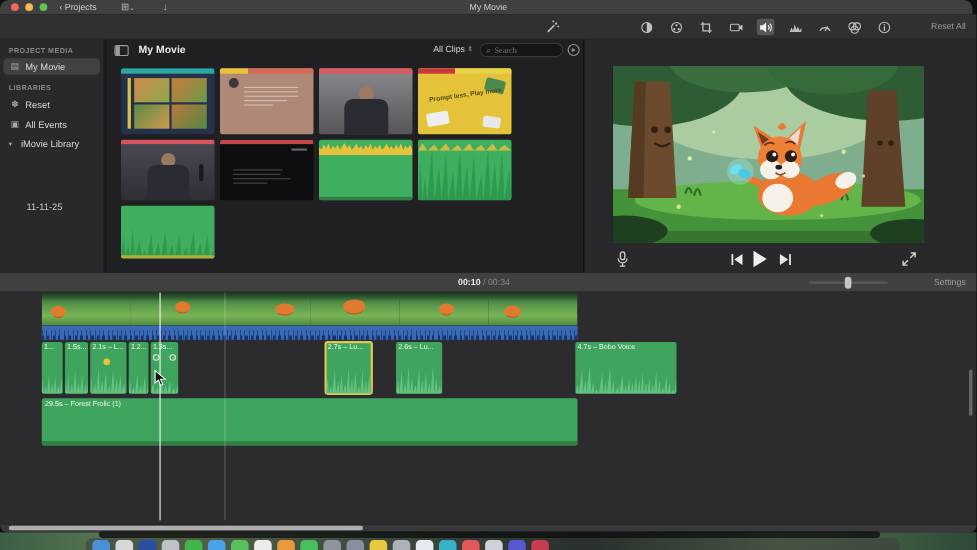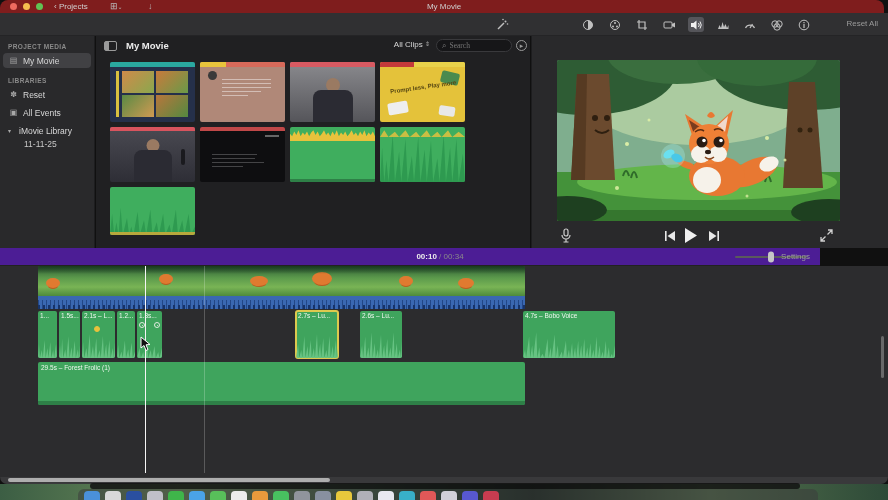--- a/index.html
+++ b/index.html
@@ -1,21 +1,21 @@
 <!DOCTYPE html>
 <html><head>
 <meta charset="utf-8">
 <style>
   * { margin:0; padding:0; box-sizing:border-box; }
   html,body { background:#000; }
   body { font-family:"Liberation Sans", sans-serif; }
   #app { position:relative; width:888px; height:500px; overflow:hidden; background:#101010; }
 
   
-  .titlebar { position:absolute; left:0; top:0; width:884px; height:13px; background:#7f1d1d; border-radius:8px 8px 0 0; }
+  .titlebar { position:absolute; left:0; top:0; width:884px; height:13px; background:#404040; border-radius:8px 8px 0 0; }
   .tl { position:absolute; top:3px; width:7px; height:7px; border-radius:50%; }
   .tl.red{ left:10px; background:#ee6a5f; } .tl.yel{ left:23px; background:#f5bd4f; } .tl.grn{ left:36px; background:#61c354; }
   .backbtn { position:absolute; left:54px; top:2px; font-size:8px; color:#d0d0d0; }
   .tb-icon { position:absolute; top:1px; color:#b8b8b8; font-size:9px; line-height:11px; }
   .win-title { position:absolute; left:404px; top:2px; width:80px; text-align:center; font-size:8px; color:#cfcfcf; }
 
   
   .band { position:absolute; left:0; top:13px; width:888px; height:23px; background:#303032; border-bottom:1px solid #242426; }
   .tabs { position:absolute; left:138px; top:4px; display:flex; gap:6px; }
   .tab { font-size:9px; color:#b8b8b8; padding:2px 7px; border-radius:4px; white-space:nowrap; }
@@ -27,21 +27,21 @@
   .adj.sel { background:#55555a; }
   .resetall { position:absolute; right:10px; top:3px; font-size:8px; color:#9a9a9a; }
 
   
   .content { position:absolute; left:0; top:36px; width:888px; height:212px; }
   .sidebar { position:absolute; left:0; top:0; width:95px; height:212px; background:#29292b; border-right:1px solid #1d1d1f; }
   .sb-head { margin:7px 0 0 8px; font-size:6.5px; letter-spacing:.4px; color:#8a8a8a; font-weight:bold; }
   .sb-item { position:relative; display:flex; align-items:center; gap:5px; height:15px; margin:3px 3px 0 3px; padding-left:6px; border-radius:4px; font-size:8.5px; color:#d8d8d8; white-space:nowrap; }
   .sb-item.sel { background:#414144; }
   .sb-ic { font-size:8px; color:#a8a8a8; width:9px; text-align:center; }
-  .sb-sub { margin-left:24px; font-size:8.5px; color:#c8c8c8; height:13px; line-height:13px; }
+  .sb-sub { margin-left:24px; font-size:8.5px; color:#c8c8c8; height:13px; line-height:13px;margin-top:44px; }
 
   .browser { position:absolute; left:96px; top:0; width:434px; height:212px; background:#202022; }
   .br-head { position:absolute; left:0; top:0; width:100%; height:22px; }
   .pane-toggle { position:absolute; left:8px; top:5px; width:13px; height:10px; border:1px solid #9a9a9a; border-radius:2px; }
   .pane-toggle::before { content:""; position:absolute; left:0; top:0; width:4px; height:8px; background:#9a9a9a; }
   .br-title { position:absolute; left:30px; top:4px; font-size:9.5px; font-weight:bold; color:#ececec; }
   .clipfilter { position:absolute; right:100px; top:4px; font-size:8px; color:#d8d8d8; }
   .updown { display:inline-block; font-size:6px; color:#b0b0b0; transform:translateY(-1px); }
   .searchpill { position:absolute; right:18px; top:3px; width:76px; height:13px; background:#161618; border:1px solid #39393c; border-radius:7px; display:flex; align-items:center; padding:0 5px; gap:3px; }
   .searchpill .mag { font-size:8px; color:#8a8a8a; line-height:10px; }
@@ -67,21 +67,21 @@
   .vol-val { position:absolute; left:110px; top:6px; font-size:7.5px; color:#e0e0e0; }
   .chk { position:absolute; left:158px; top:7px; width:7px; height:7px; border:1px solid #6a6a6d; border-radius:1px; background:#1c1c1e; }
   .lower-label { position:absolute; left:170px; top:6px; font-size:7.5px; color:#cccccc; }
   .reset-link { position:absolute; right:8px; top:6px; font-size:7.5px; color:#9a9a9a; }
 
   .viewer { position:absolute; left:25px; top:24px; width:283px; height:161px; border-radius:2px; overflow:hidden; background:#000; }
   .transport { position:absolute; left:0; top:190px; width:100%; height:22px; }
   .tr-ic { position:absolute; top:2px; }
 
   
-  .tlbar { position:absolute; left:0; top:248px; width:820px; height:18px; background:#4c1d95; border-bottom:1px solid #222; }
+  .tlbar { position:absolute; left:0; top:248px; width:888px; height:18px; background:#404040; border-bottom:1px solid #222; }
   .timecode { position:absolute; left:385px; top:4px; width:110px; text-align:center; font-size:8px; }
   .tc-cur { color:#ececec; font-weight:bold; } .tc-tot { color:#8a8a8a; }
   .zoomslider { position:absolute; left:735px; top:8px; width:72px; height:2px; background:#5a5a5c; border-radius:1px; }
   .zoomknob { position:absolute; left:36px; top:1px; width:6px; height:11px; border-radius:3px; background:#c6c6c8; transform:translate(-50%,-50%); }
   .settings { position:absolute; right:10px; top:4px; font-size:8px; color:#9e9e9e; }
 
   
   .timeline { position:absolute; left:0; top:266px; width:888px; height:211px; background:#2c2c2e; }
   .filmstrip { position:absolute; left:38px; top:0; width:487px; height:30px; display:flex; overflow:hidden; border-radius:2px 2px 0 0; }
   .fs { flex:1; position:relative; background:linear-gradient(180deg,#2e5c34 0%,#5c9a4c 40%,#79b455 70%,#4e8a3c 100%); }

